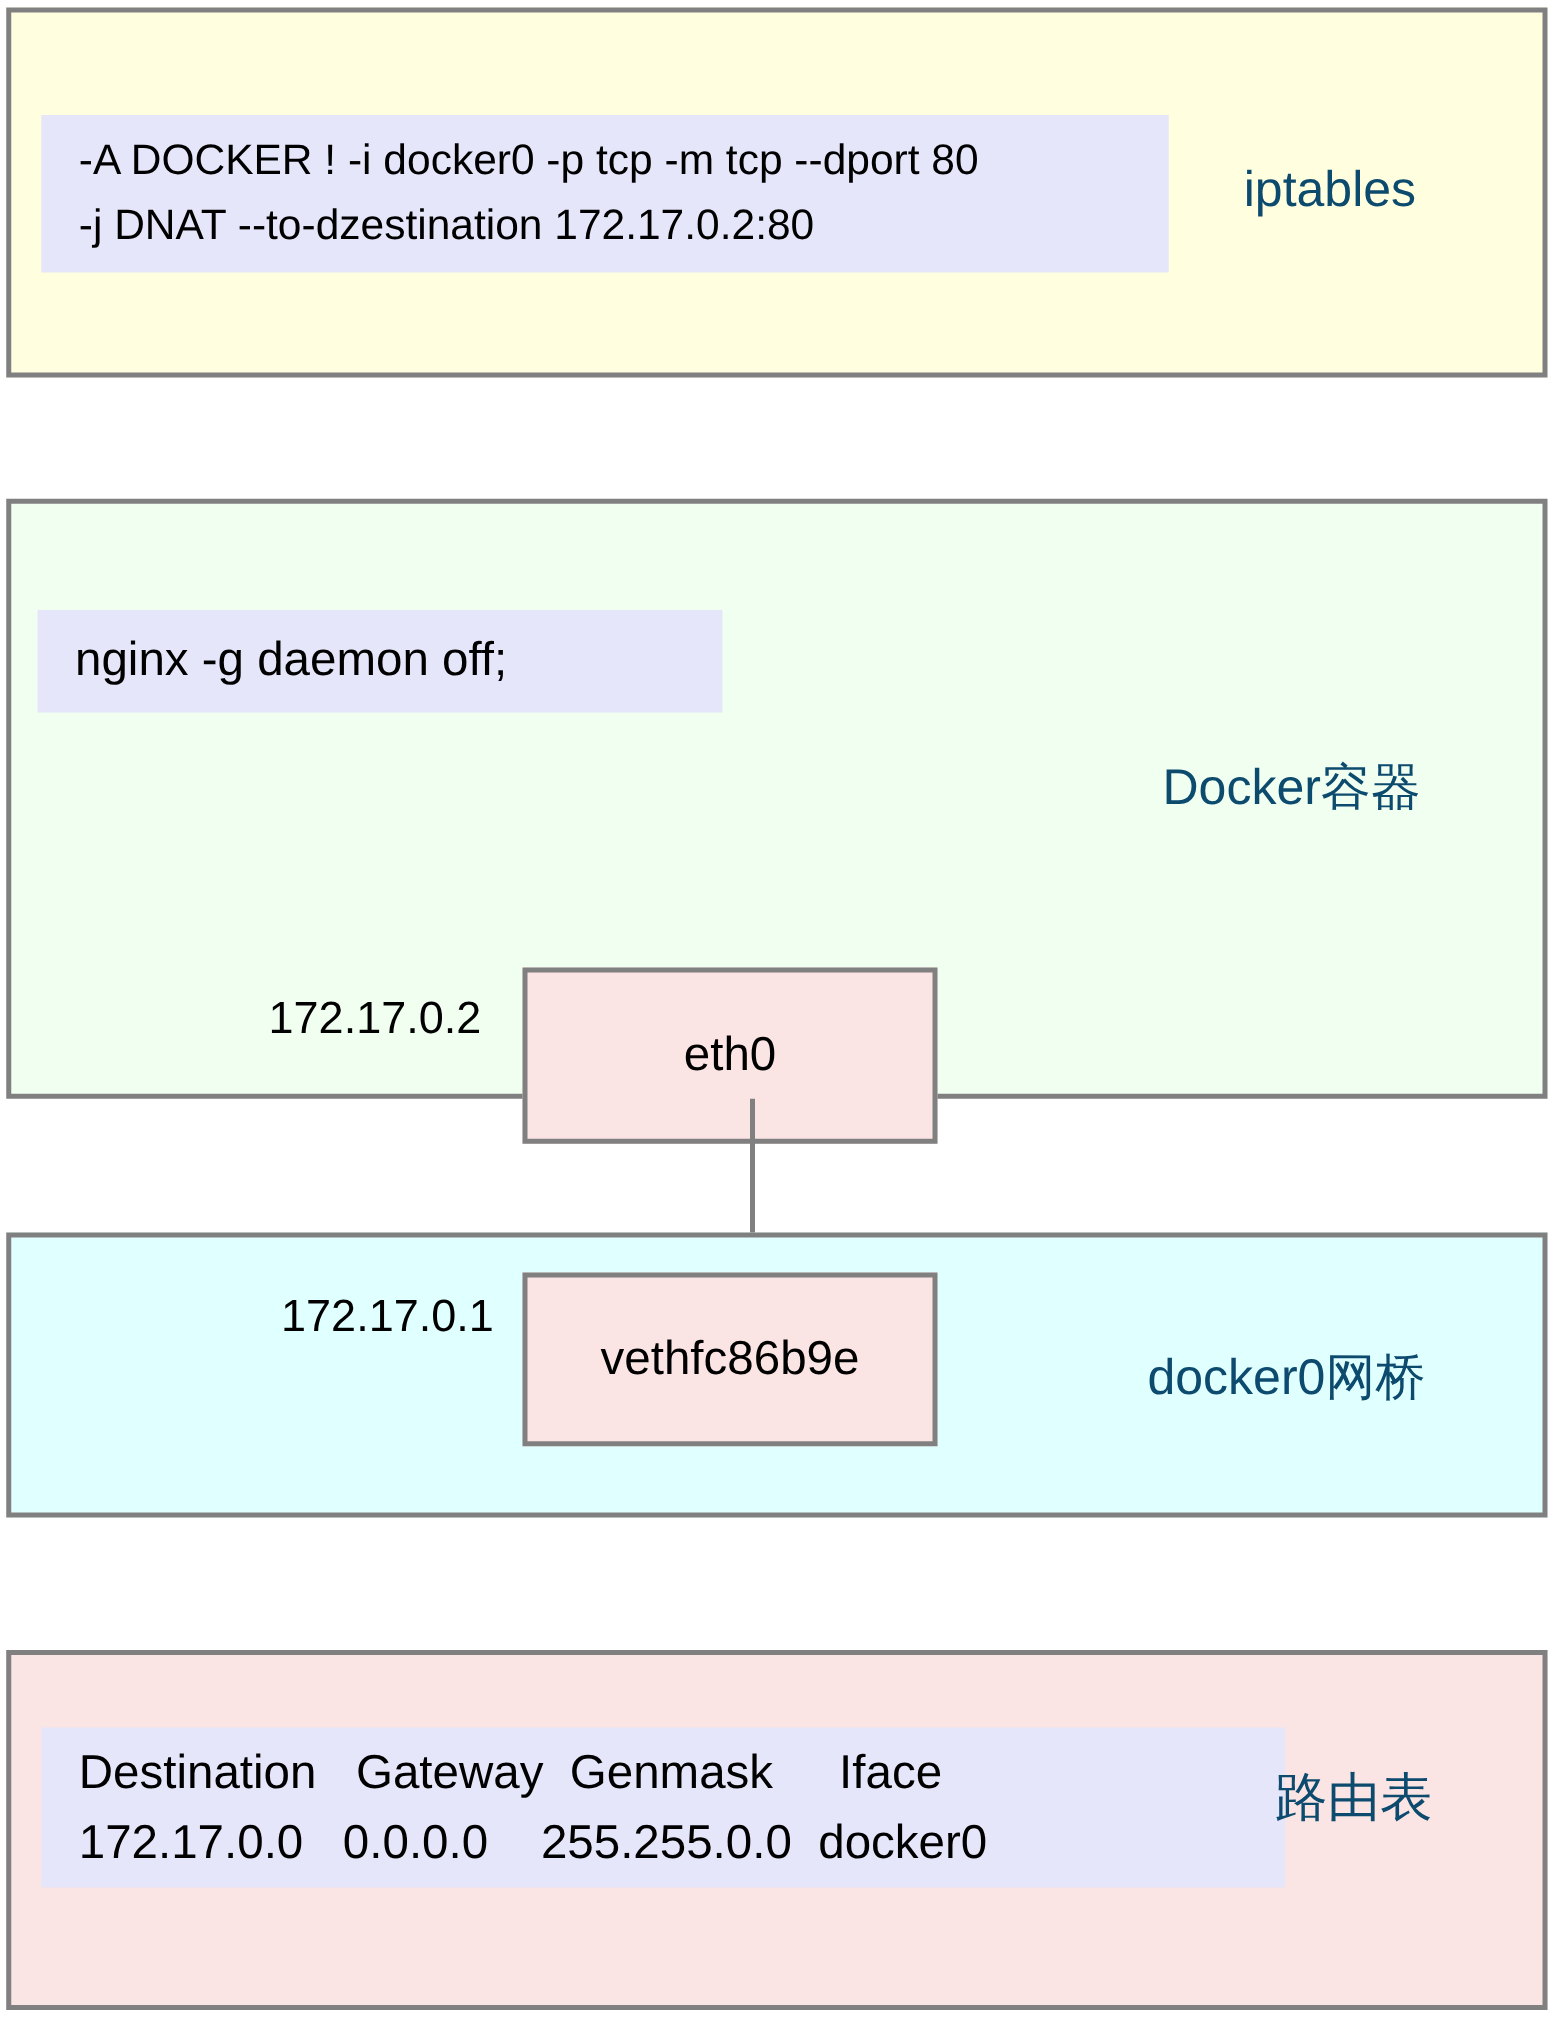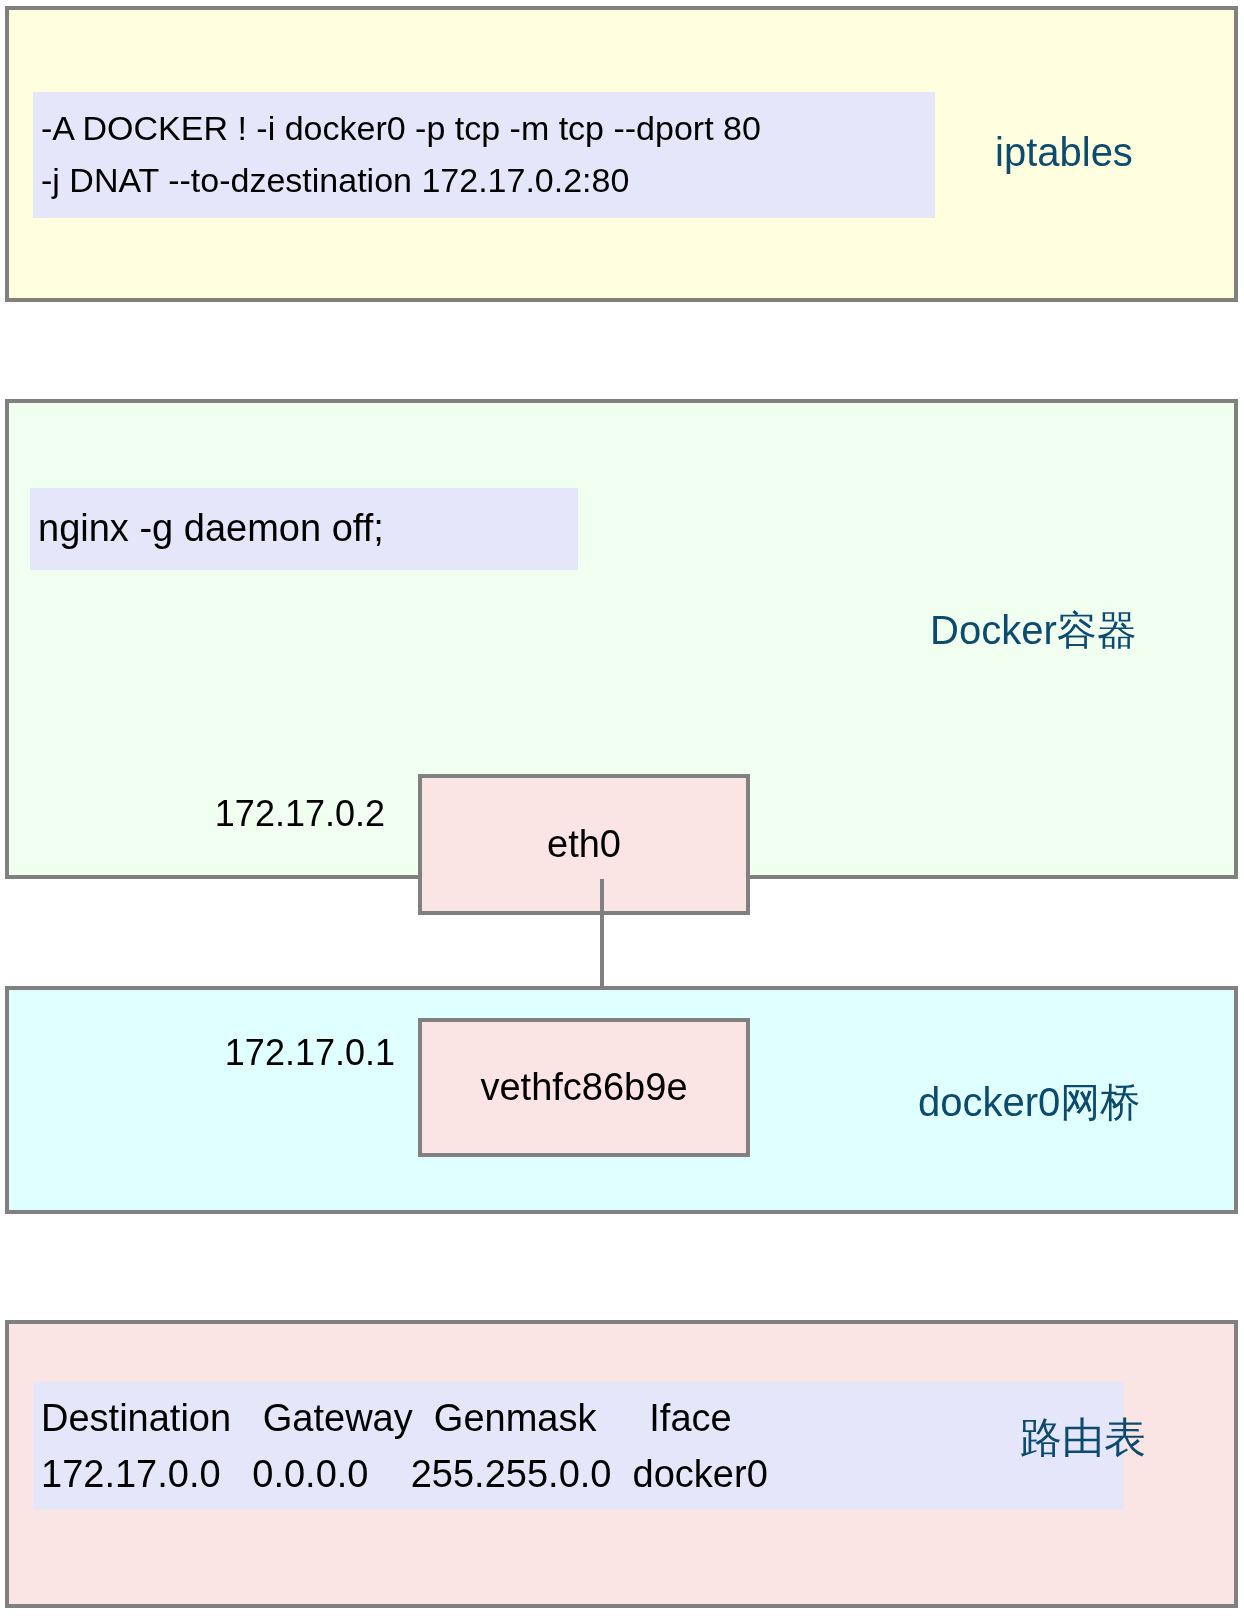--- a/index.html
+++ b/index.html
@@ -43,21 +43,21 @@
     position: absolute;
     box-sizing: border-box;
     background: #e6e6fa;
     color: #000000;
     font-size: 34px;
     line-height: 1.52;
     white-space: pre;
     display: flex;
     flex-direction: column;
     justify-content: center;
-    padding-left: 8px;
+    padding-left: 30px;
     font-family: "Liberation Sans", sans-serif;
   }
 
   
   .iface-box {
     position: absolute;
     box-sizing: border-box;
     background: #fbe4e4;
     border: 4px solid #808080;
     display: flex;
@@ -98,21 +98,21 @@
   #eth0-ip          { left: 150px; top: 793px; width: 235px; }
 
   #veth-connector   { left: 600px; top: 879px; width: 4px; height: 110px; }
 
   #bridge-region    { left: 5px;  top: 986px;  width: 1233px; height: 228px; background: #e0ffff; }
   #veth-box         { left: 418px; top: 986px; width: 332px;  height: 139px; }
   #bridge-title     { left: 918px; top: 1080px; }
   #veth-ip          { left: 160px; top: 1032px; width: 235px; }
 
   #route-region     { left: 5px;  top: 1320px; width: 1233px; height: 288px; background: #fbe4e4; }
-  #route-table      { left: 33px; top: 1382px; width: 1091px;  height: 128px; font-size: 38px; line-height: 1.48; }
+  #route-table      { left: 33px; top: 1382px; width: 995px;  height: 128px; font-size: 38px; line-height: 1.48; }
   #route-title      { left: 1020px; top: 1415px; font-size: 42px; }
 </style>
 </head>
 <body>
 
 <div id="canvas">
 
   <div class="region" id="iptables-region"></div>
 
   <div class="code-panel" id="iptables-rule"><span>-A DOCKER ! -i docker0 -p tcp -m tcp --dport 80</span><span>-j DNAT --to-dzestination 172.17.0.2:80</span></div>

